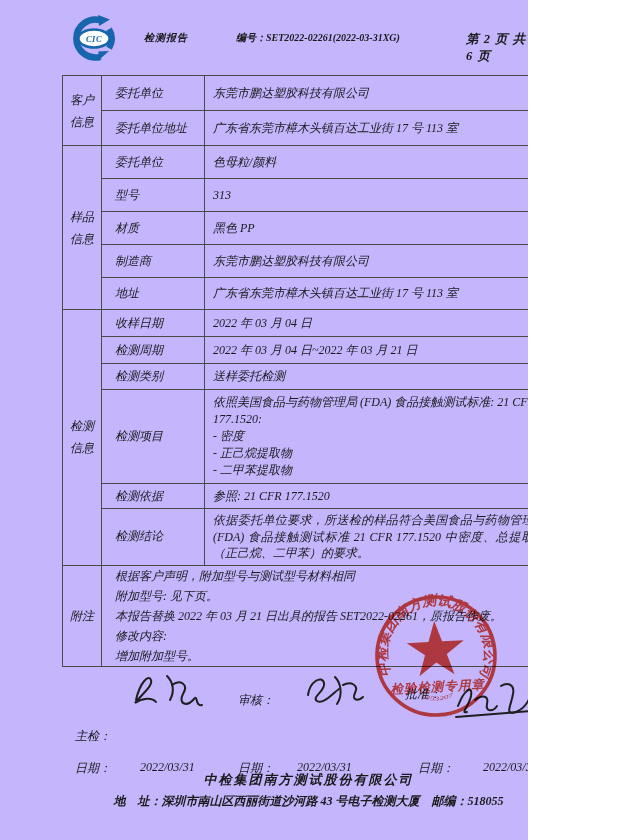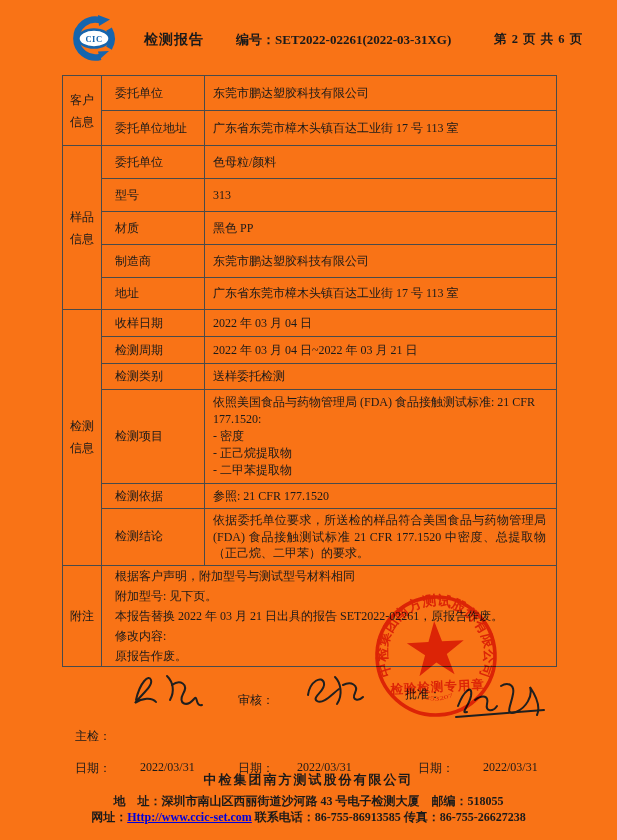--- a/index.html
+++ b/index.html
@@ -1,24 +1,24 @@
 <!DOCTYPE html>
 <html><head>
 <meta charset="utf-8">
 <style>
   * { margin:0; padding:0; box-sizing:border-box; }
   html,body { background:#ffffff; }
   body { font-family:"Liberation Serif","DejaVu Serif",serif; color:#1a1a1a; }
-  .sheet { position:relative; width:617px; height:840px; background:#f97316; overflow:hidden; }
+  .sheet { position:relative; width:528px; height:840px; background:#c4b5fd; overflow:hidden;font-style:italic; }
 
   
   .logo { position:absolute; left:62px; top:15px; width:64px; height:48px; }
-  .hdr-title { position:absolute; left:144px; top:31px; font-size:14px; font-weight:bold; letter-spacing:1px; }
-  .hdr-no { position:absolute; left:236px; top:31px; font-size:13px; font-weight:bold; }
-  .hdr-page { position:absolute; left:466px; top:31px; font-size:12.5px; font-weight:bold; letter-spacing:1px;margin-left:28px; }
+  .hdr-title { position:absolute; left:144px; top:31px; font-size:10px; font-weight:bold; letter-spacing:1px; }
+  .hdr-no { position:absolute; left:236px; top:31px; font-size:10px; font-weight:bold; }
+  .hdr-page { position:absolute; left:466px; top:31px; font-size:12.5px; font-weight:bold; letter-spacing:1px; }
 
   
   table.rpt { position:absolute; left:62px; top:75px; width:494px; border-collapse:collapse; table-layout:fixed; }
   table.rpt td { border:1px solid #4a4a4a; font-size:12px; vertical-align:middle; }
   td.grp { width:39px; text-align:center; line-height:22px; padding:0 6px; }
   td.lbl { width:103px; padding-left:13px; }
   td.val { width:352px; padding-left:8px; padding-right:10px; }
   tr.h35{height:35px} tr.h33{height:33px} tr.h32{height:32px} tr.h27{height:27px}
   tr.h26{height:26px} tr.h84{height:84px} tr.h25{height:25px} tr.h49{height:49px} tr.h101{height:101px}
   .mline { line-height:17px; padding:4px 0; }
@@ -129,21 +129,21 @@
       </td>
     </tr>
 
     <tr class="h101">
       <td class="grp">附注</td>
       <td class="notes-cell" colspan="2">
         <div>根据客户声明，附加型号与测试型号材料相同</div>
         <div>附加型号: 见下页。</div>
         <div>本报告替换 2022 年 03 月 21 日出具的报告 SET2022-02261，原报告作废。</div>
         <div>修改内容:</div>
-        <div>原报告作废。</div>
+        <div>增加附加型号。</div>
       </td>
     </tr>
   </tbody>
     </table>
 
   <div class="sig-label" style="left:75px; top:728px;">主检：</div>
   <div class="sig-label" style="left:238px; top:692px;">审核：</div>
   <div class="sig-label" style="left:405px; top:686px;">批准：</div>
 
   <svg class="sig-svg" style="left:122px; top:664px;" width="90" height="50" viewBox="0 0 90 50">
@@ -179,19 +179,14 @@
 
   <div class="sig-label" style="left:75px; top:760px;">日期：</div>
   <div class="sig-label" style="left:140px; top:760px;">2022/03/31</div>
   <div class="sig-label" style="left:238px; top:760px;">日期：</div>
   <div class="sig-label" style="left:297px; top:760px;">2022/03/31</div>
   <div class="sig-label" style="left:418px; top:760px;">日期：</div>
   <div class="sig-label" style="left:483px; top:760px;">2022/03/31</div>
 
   <div class="foot foot-company">中检集团南方测试股份有限公司</div>
   <div class="foot foot-addr">地　址：深圳市南山区西丽街道沙河路 43 号电子检测大厦　邮编：518055</div>
-  <div class="foot foot-site">
-    <span>网址：</span><a class="link" href="#">Http://www.ccic-set.com</a>
-    <span>联系电话：86-755-86913585</span>
-    <span>传真：86-755-26627238</span>
-  </div>
 
 </div>
 
 </body></html>

